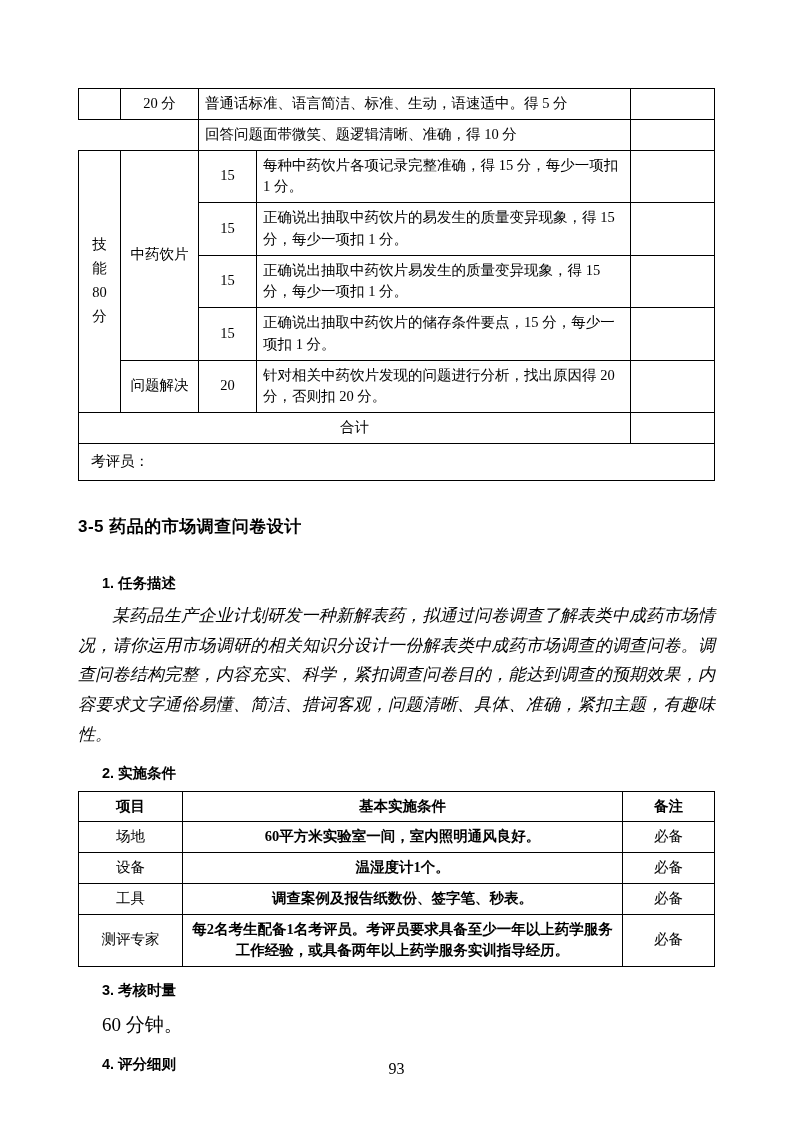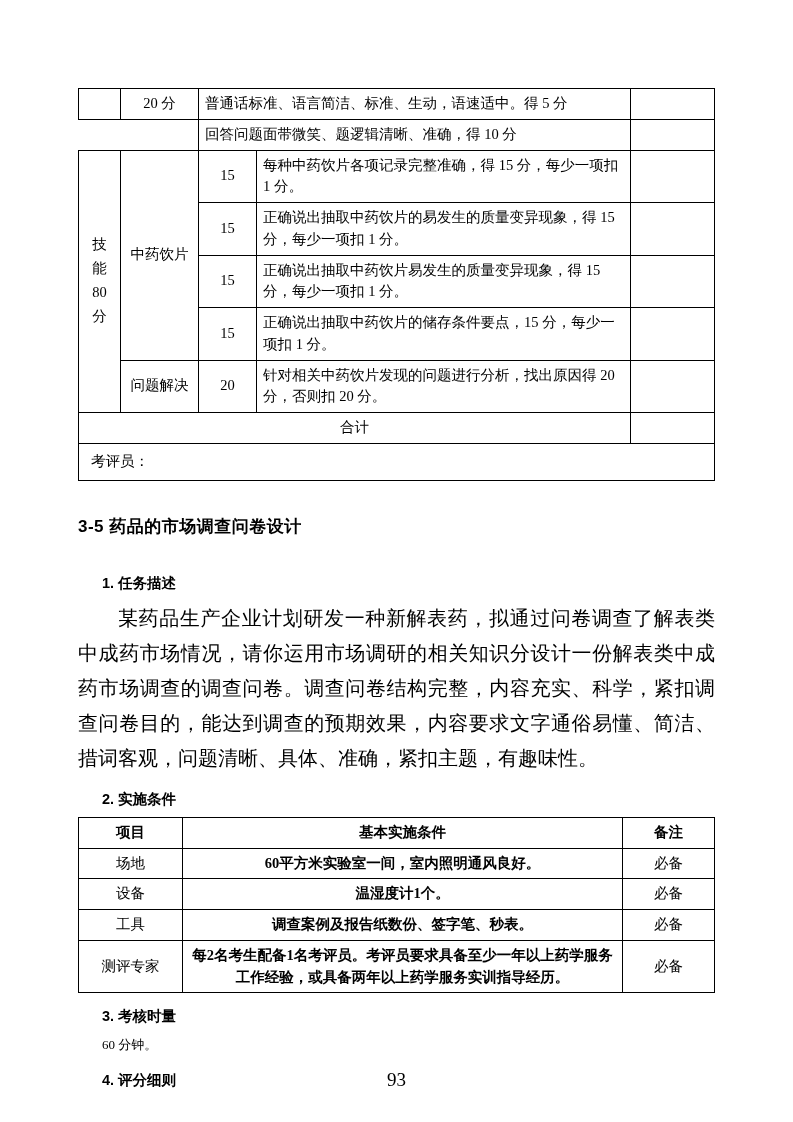--- a/index.html
+++ b/index.html
@@ -65,50 +65,51 @@
     letter-spacing: 0.5px;
   }
   h3.sub-title {
     font-family: "Liberation Sans", "DejaVu Sans", sans-serif;
     font-size: 14.5px;
     font-weight: bold;
     margin: 14px 0 8px 0;
     padding: 0 0 0 24px;
   }
   p.body-text {
-    font-size: 20px;
+    font-size: 17px;
     line-height: 1.75;
     margin: 0 0 6px 0;
     text-align: justify;
     text-indent: 2em;
+    font-style: italic;
   }
   p.plain-text {
-    font-size: 13px;
+    font-size: 19px;
     line-height: 1.75;
     margin: 0 0 6px 0;
     padding-left: 24px;
   }
 
   
   .t2 { margin-top: 4px; }
   .t2 .h-proj { width: 104px; text-align: center; font-weight: bold; }
   .t2 .h-cond { text-align: center; font-weight: bold; margin-left: 8px; }
   .t2 .h-note { width: 92px; text-align: center; font-weight: bold; }
   .t2 td.proj { text-align: center; }
   .t2 td.cond { text-align: center; font-weight: bold; }
   .t2 td.note { text-align: center; }
 
   
   .page-number {
     position: absolute;
     left: 0;
     right: 0;
-    bottom: 31px;
+    bottom: 44px;
     text-align: center;
-    font-size: 19px;
+    font-size: 16px;
     font-family: "Liberation Serif", serif;
   }
 </style>
 </head>
 <body>
 
 <div class="page">
 
   <table class="doc-table t1">
     <colgroup>

